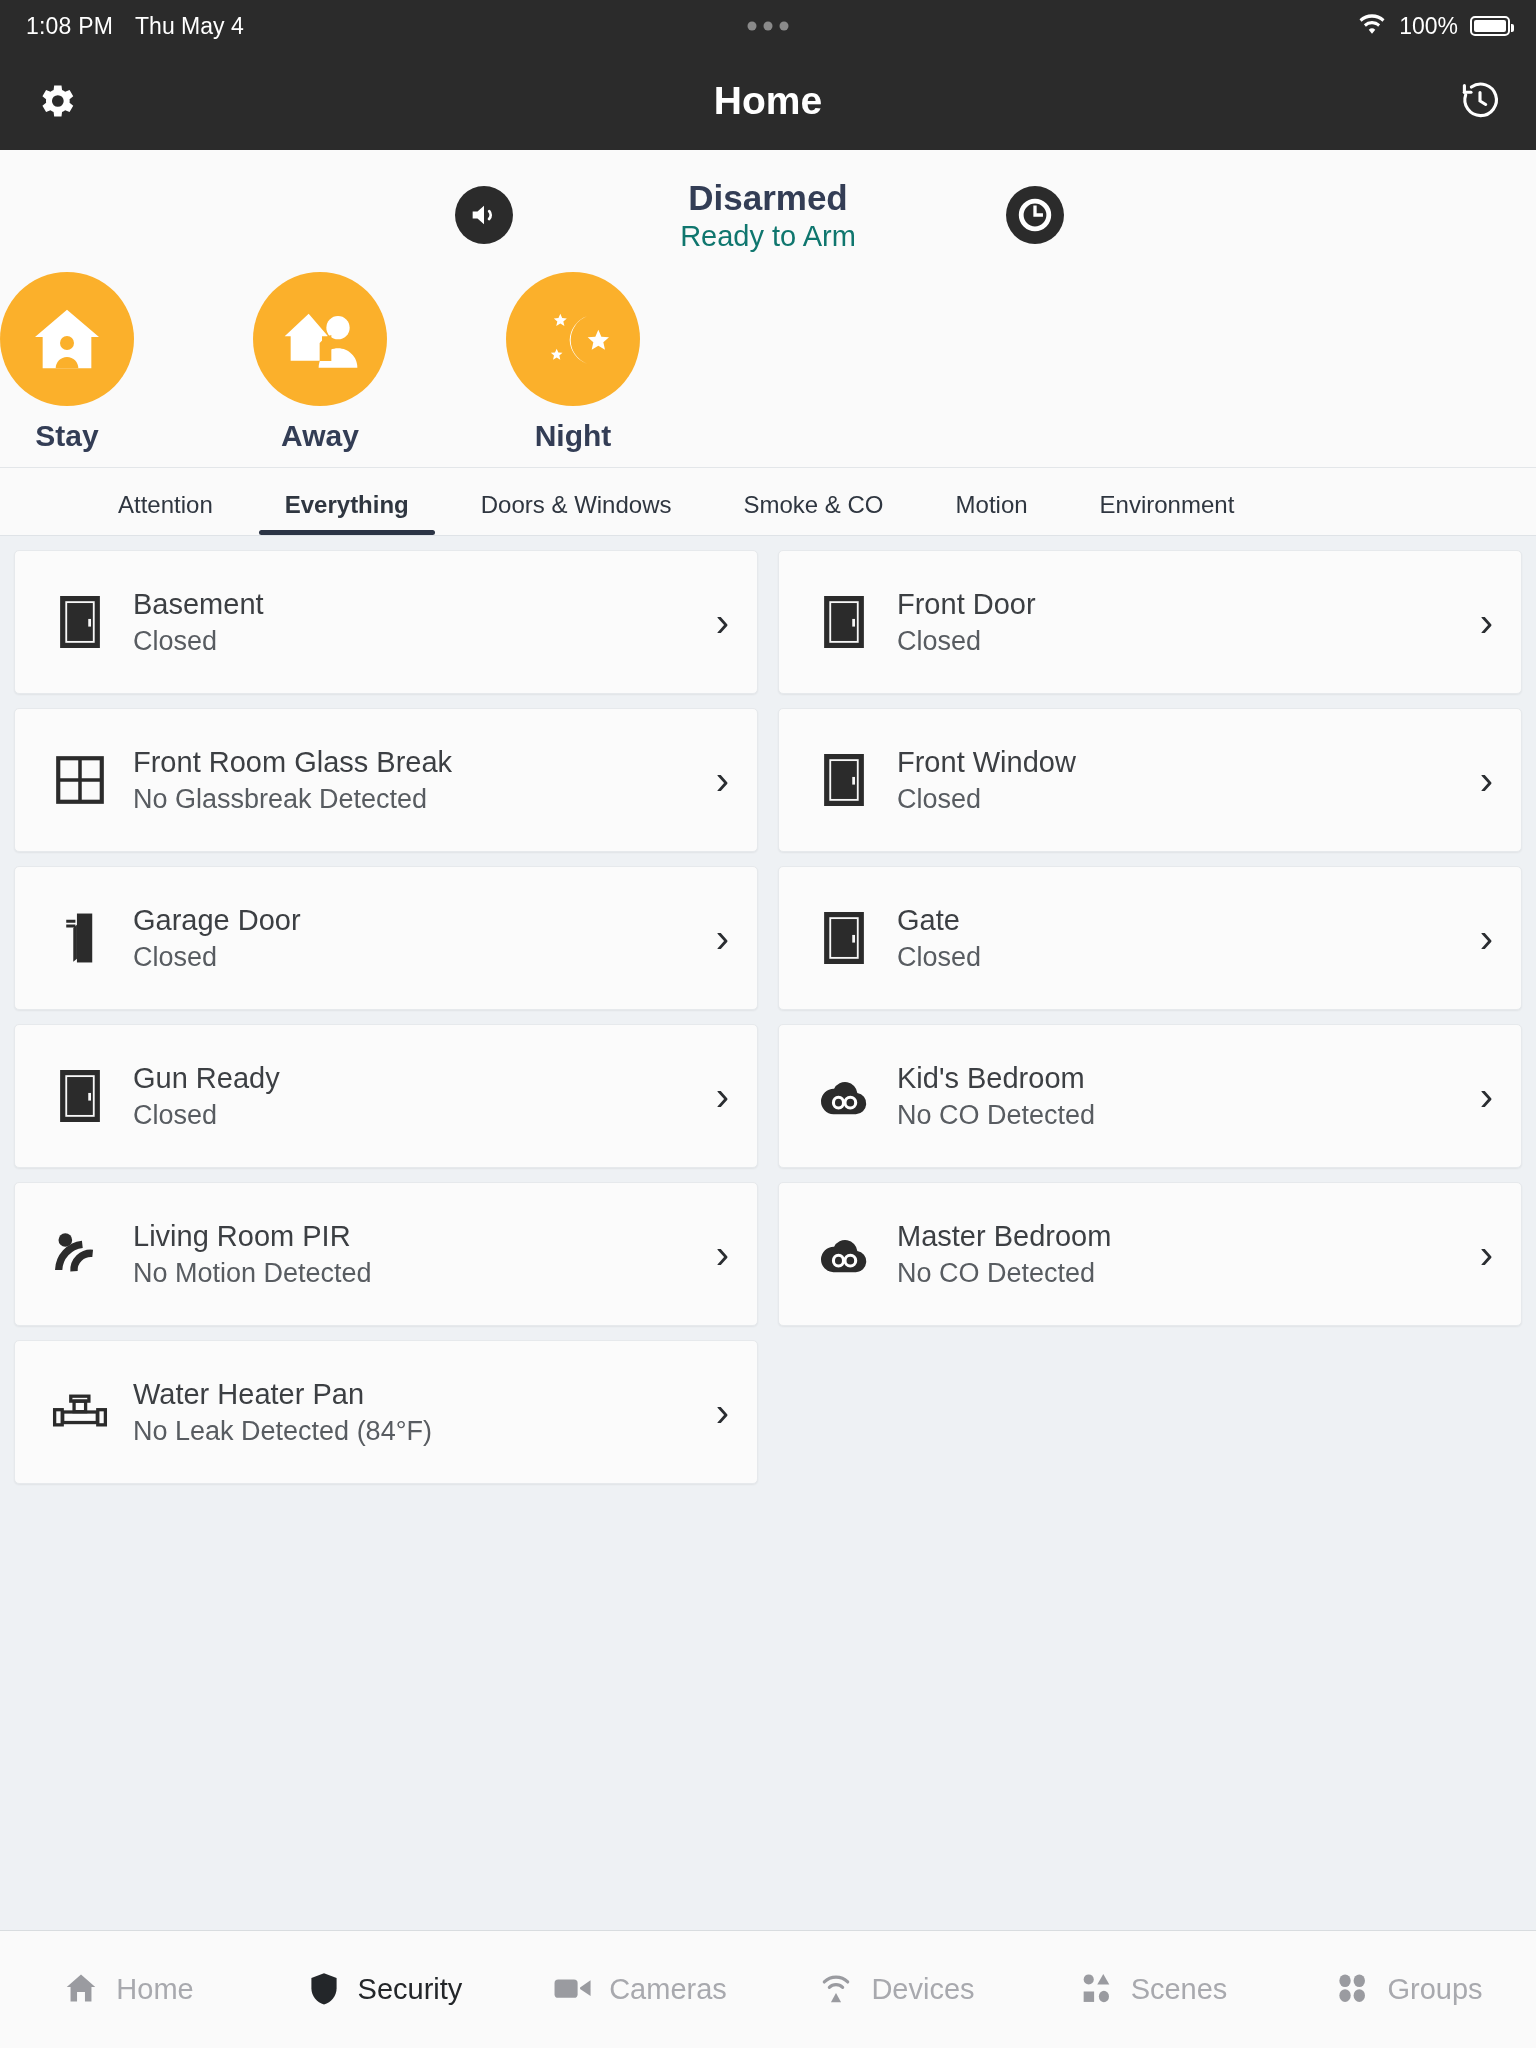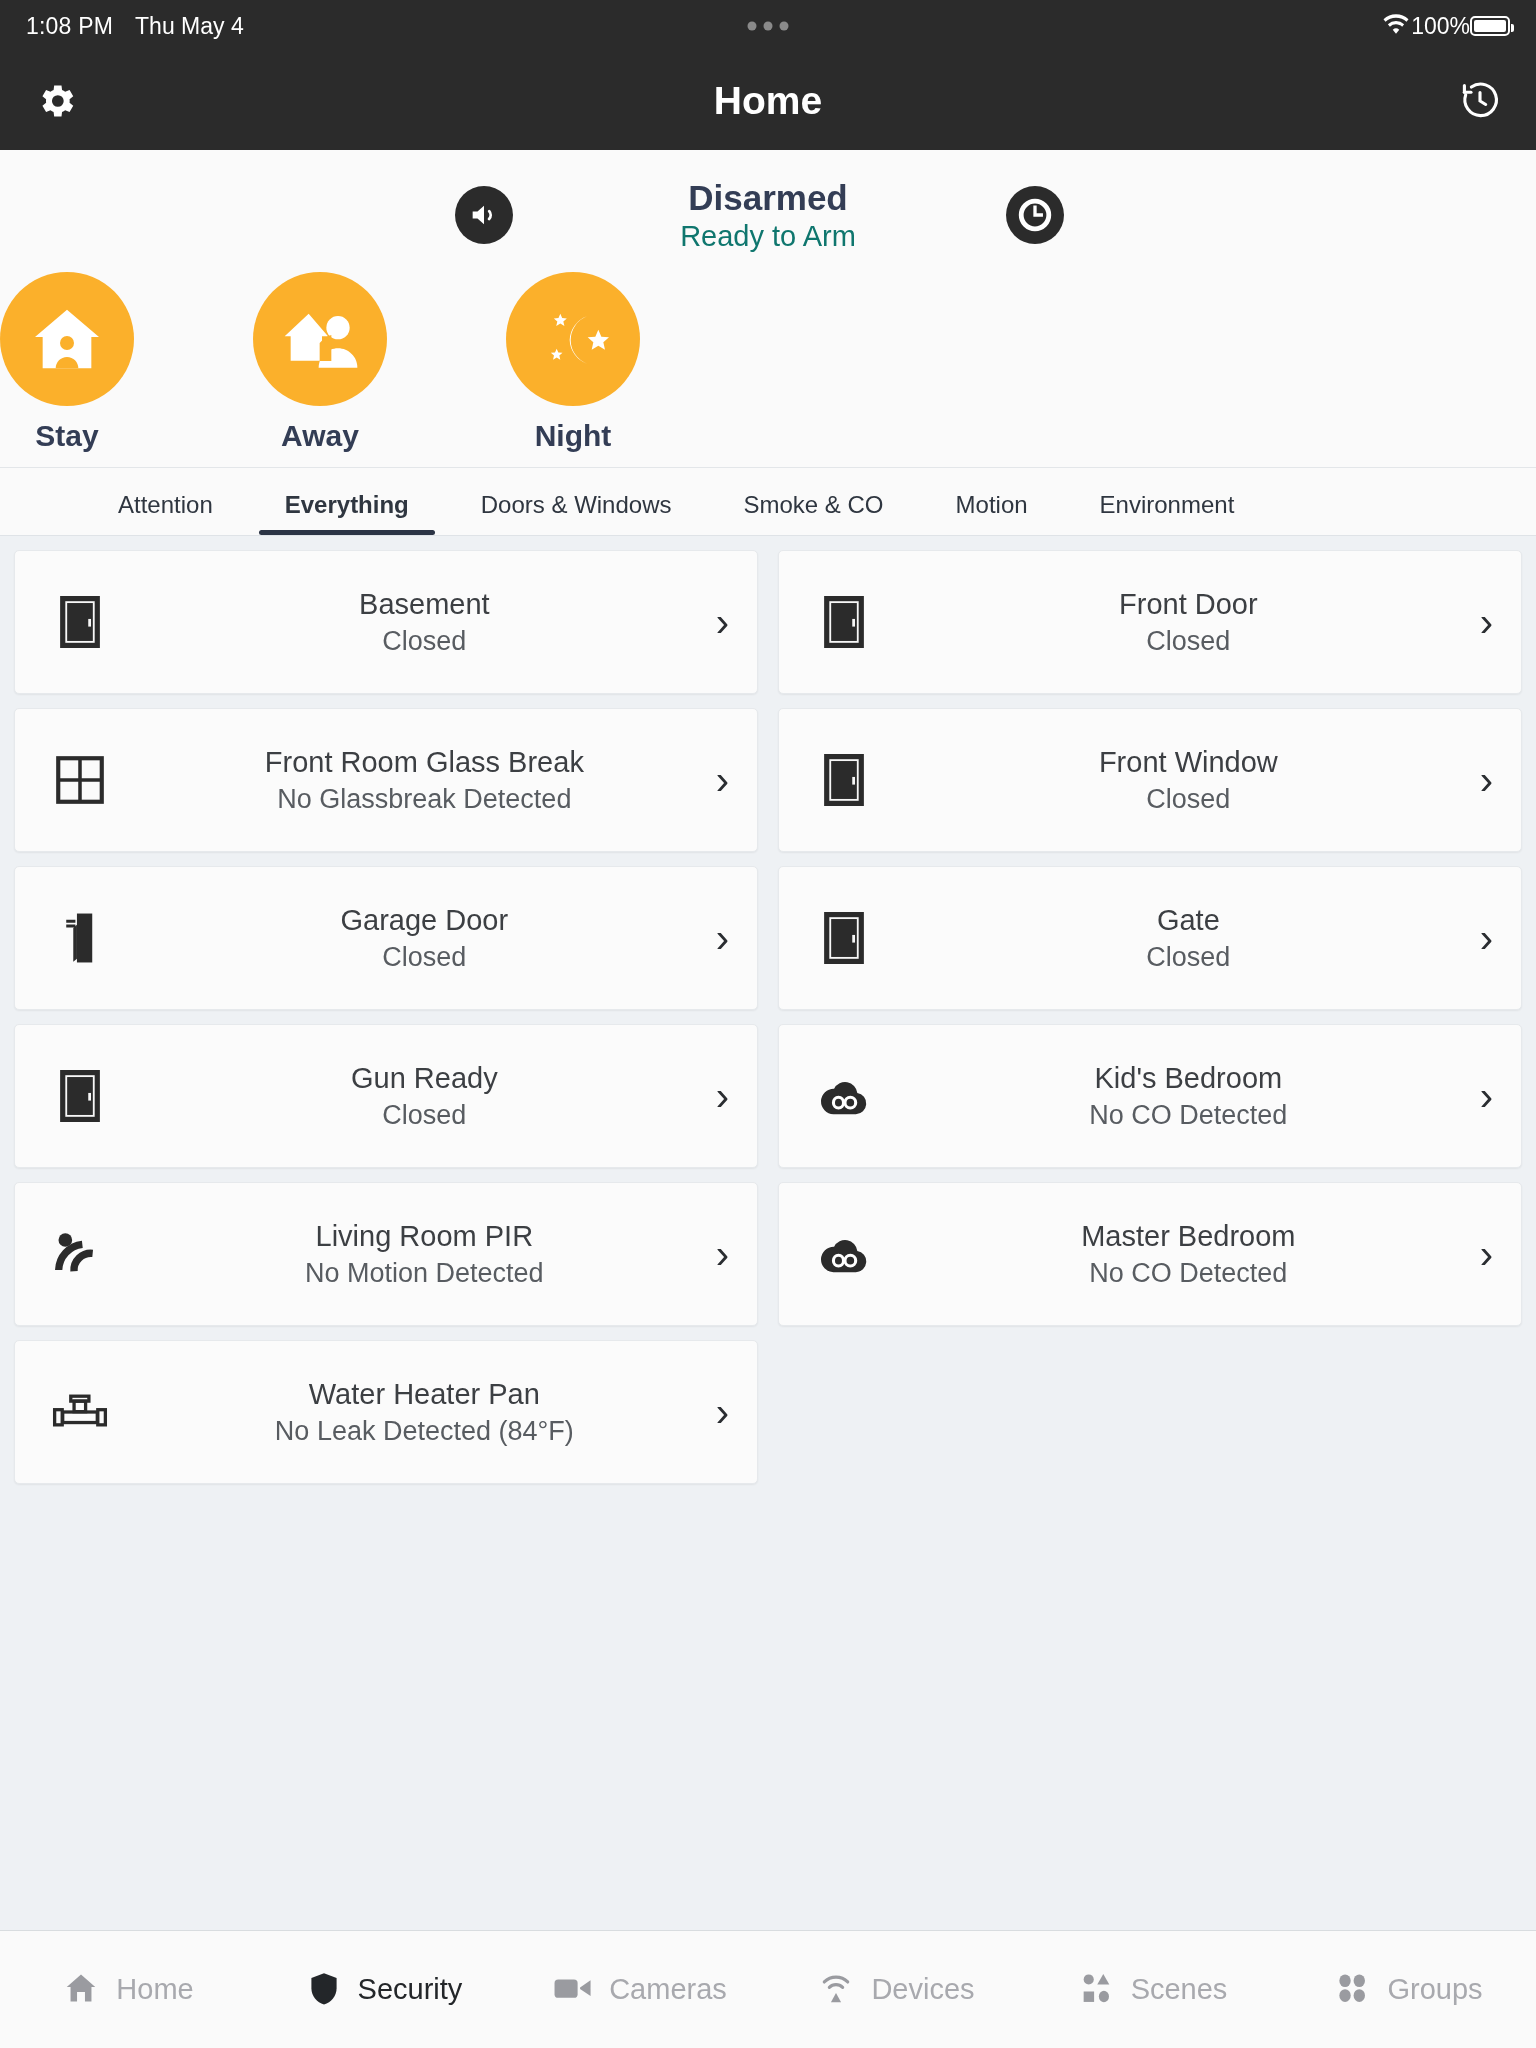--- a/index.html
+++ b/index.html
@@ -18,21 +18,21 @@
     font-size: 23px; position: relative; flex: none;
   }
   .sb-left { display: flex; align-items: center; gap: 22px; }
   .sb-time { font-weight: 400; letter-spacing: .2px; }
   .sb-date { font-weight: 400; }
   .sb-dots {
     position: absolute; left: 50%; top: 50%; transform: translate(-50%,-50%);
     display: flex; gap: 7px;
   }
   .sb-dots i { width: 9px; height: 9px; border-radius: 50%; background: #8a8a8a; display:block; }
-  .sb-right { margin-left: auto; display: flex; align-items: center; }
+  .sb-right { margin-left: auto; display: flex; align-items: center; gap: 12px; }
   .battery {
     width: 40px; height: 20px; border: 2px solid #fff; border-radius: 5px;
     position: relative; padding: 2px;
   }
   .battery::after {
     content:""; position:absolute; right:-6px; top:6px; width:3px; height:8px;
     background:#fff; border-radius: 0 2px 2px 0;
   }
   .battery i { display:block; width:100%; height:100%; background:#fff; border-radius:2px; }
 
@@ -100,21 +100,20 @@
   .listwrap { flex: 1; background: #eef1f4; overflow: hidden; padding: 4px 0 0; }
   .grid {
     display: grid; grid-template-columns: 1fr 1fr;
     gap: 14px 20px; padding: 10px 14px 0 14px;
   }
   .card {
     background: #fbfbfb; border: 1px solid #e6e9ec; border-radius: 5px;
     height: 144px; display: flex; align-items: center;
     padding: 0 28px 0 34px; cursor: pointer;
     box-shadow: 0 1px 2px rgba(0,0,0,.06);
-    text-align: center;
   }
   .card-icon {
     width: 62px; min-width: 62px; display:flex; align-items:center; justify-content:center;
   }
   .card-text { margin-left: 22px; flex: 1; min-width: 0; }
   .card-name { font-size: 29px; color: #3c3f43; line-height: 1.32; }
   .card-state { font-size: 27px; color: #585c61; line-height: 1.35; }
   .chev { font-size: 40px; color: #2a2d31; font-weight: 400; line-height: 1; }
 
   

